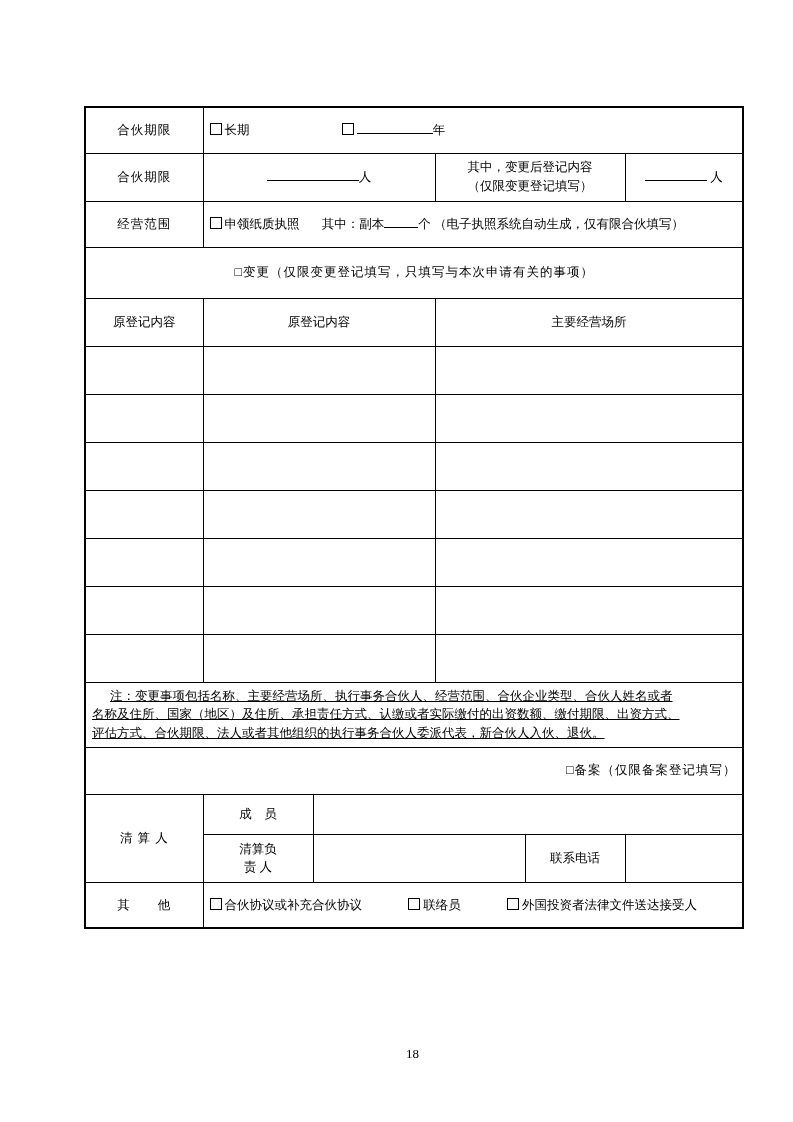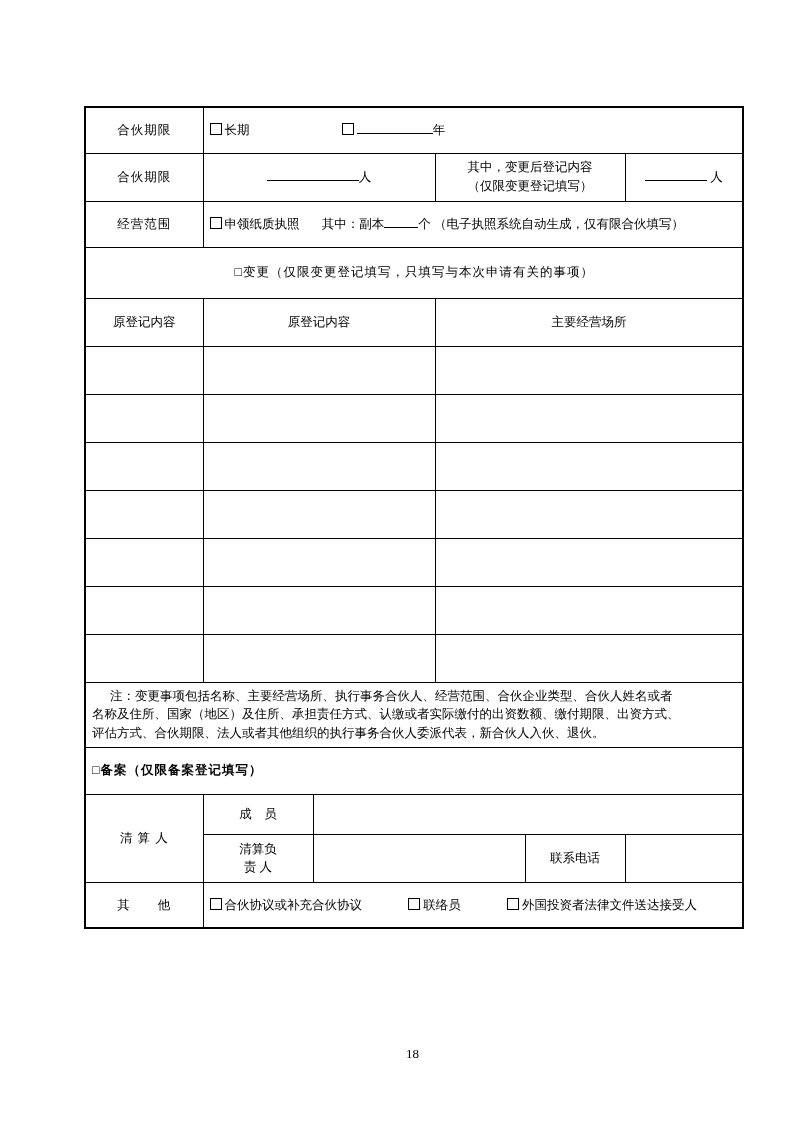--- a/index.html
+++ b/index.html
@@ -53,31 +53,32 @@
   .row-h-48 { height: 48px; }
   .blank-row { height: 48px; }
   .section-title {
     text-align: center;
     font-weight: normal;
     font-size: 16.5px;
     letter-spacing: 1px;
     height: 42px;
   }
   .section-title-2 {
-    text-align: left;
-    font-weight: bold;
+    text-align: right;
+    font-weight: normal;
     font-size: 16.5px;
     letter-spacing: 1px;
     height: 38px;
   }
   .note-cell {
     font-size: 12.5px;
     line-height: 1.85;
     text-align: justify;
     padding: 7px 10px 8px 10px;
+    text-decoration: underline;
   }
   .note-cell p { margin: 0; }
   .note-indent { text-indent: 18px; }
   .ul-line {
     display: inline-block;
     border-bottom: 1px solid #000;
     min-width: 76px;
     height: 13px;
   }
   .ul-line.short {

